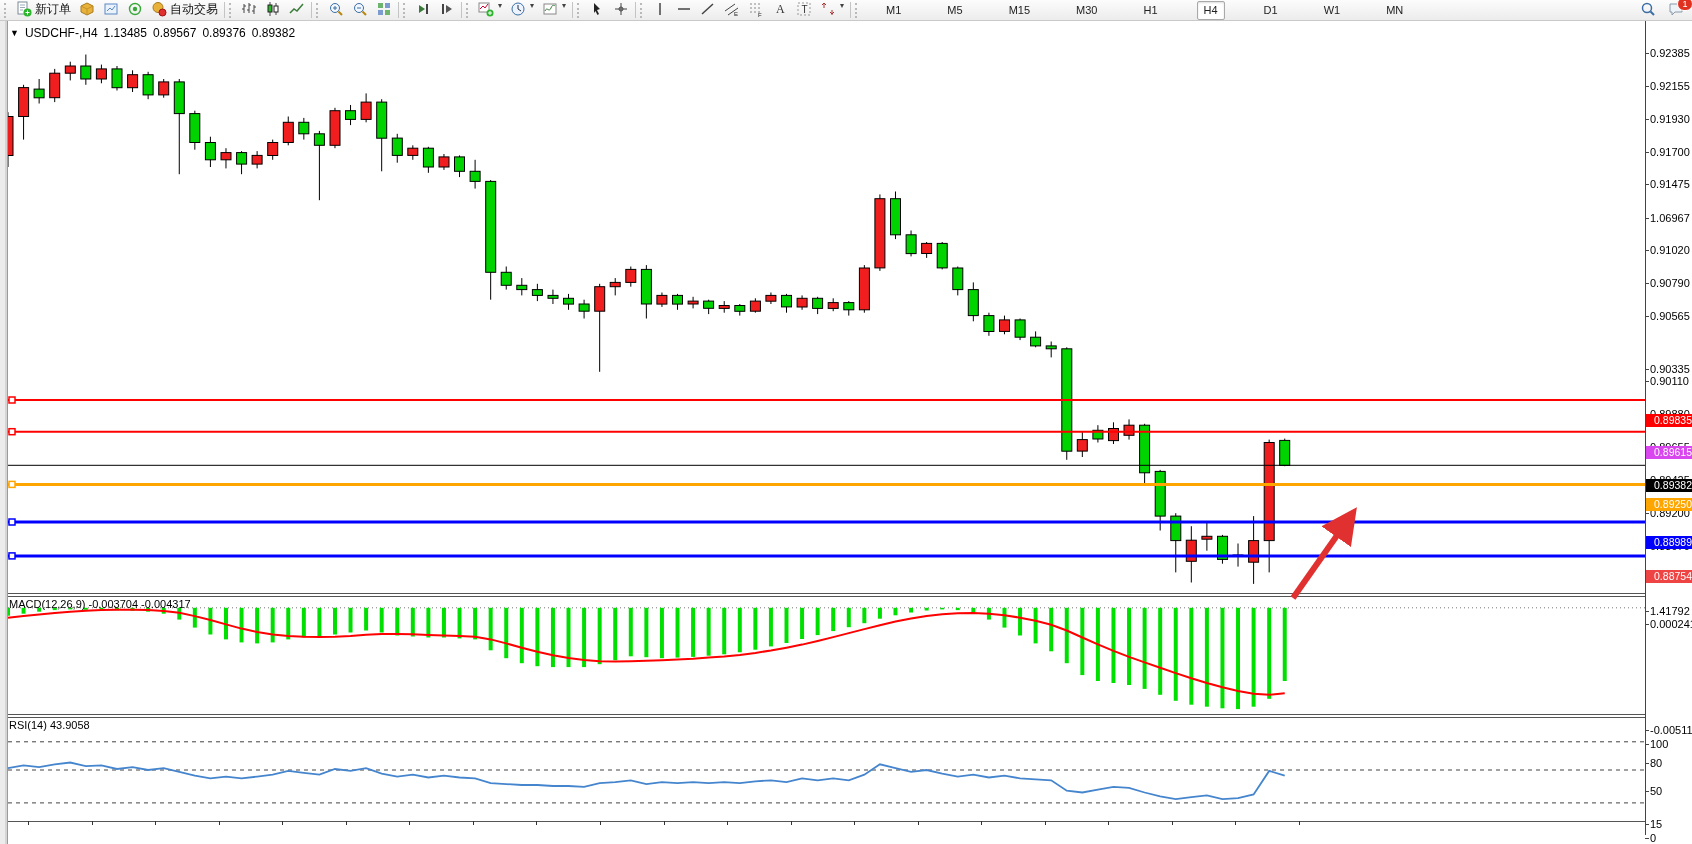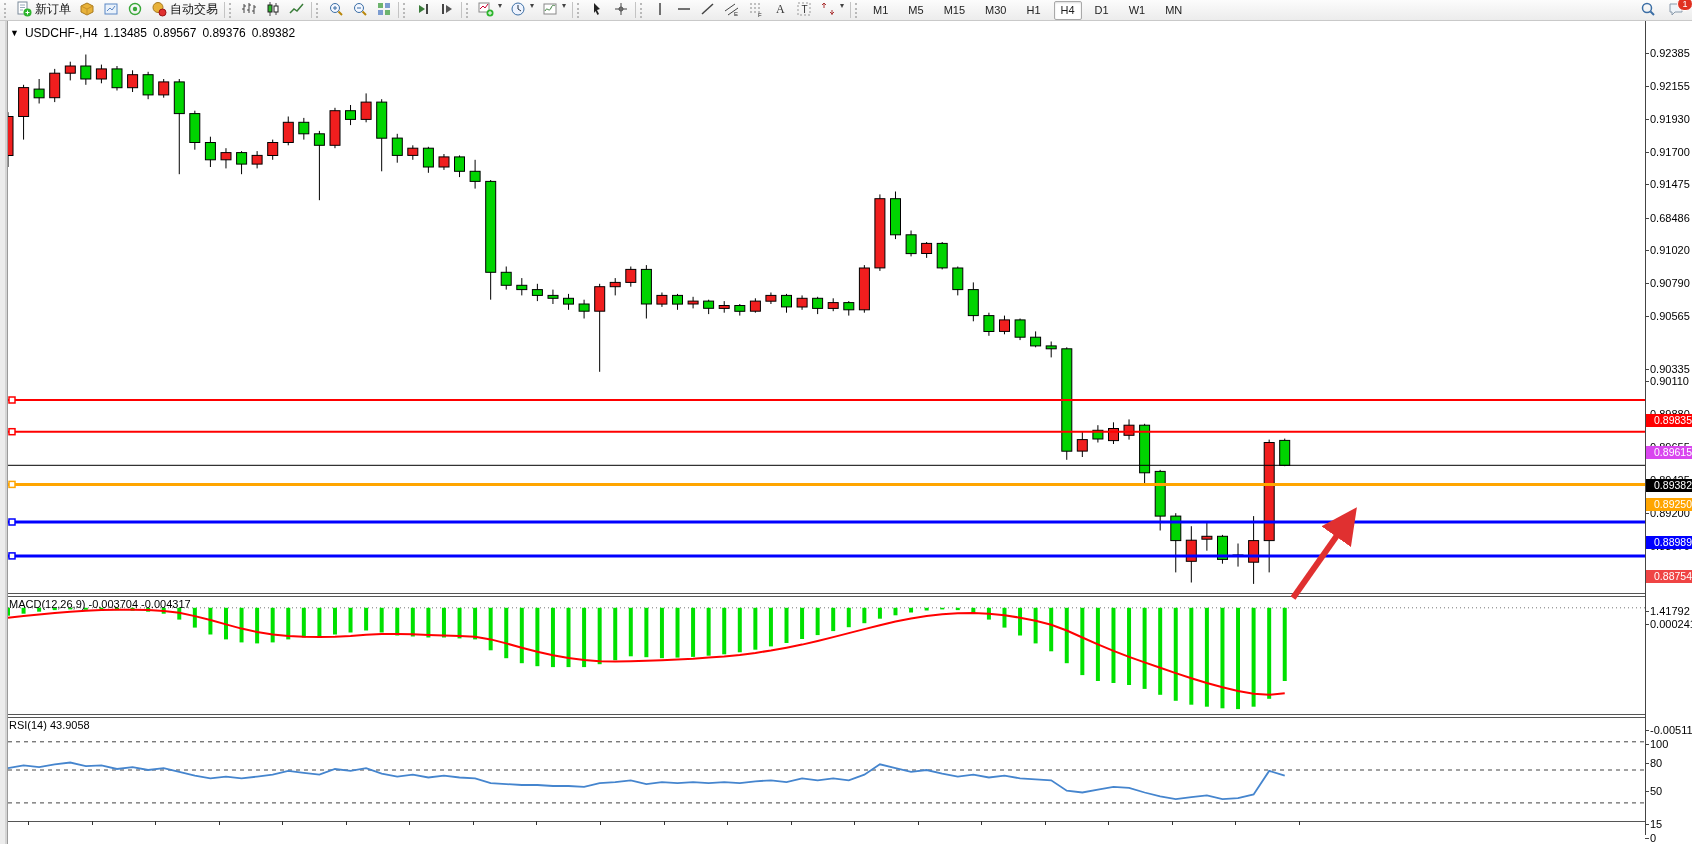--- a/index.html
+++ b/index.html
@@ -8,21 +8,21 @@
   
   .toolbar{position:absolute;left:0;top:0;width:1692px;height:21px;
            background:linear-gradient(#fcfcfc,#ececec);border-bottom:1px solid #c9c9c9;
            display:flex;align-items:center;padding-left:2px;box-sizing:border-box;z-index:50}
   .tb-btn{height:19px;display:flex;align-items:flex-start;gap:3px;padding:0 3px;border:1px solid transparent;border-radius:2px;cursor:default}
   .tb-btn .lbl{font-size:12px;color:#111;white-space:nowrap}
   .tb-btn .caret{font-size:8px;color:#444;margin-left:1px}
   .tbico{width:16px;height:16px;display:block}
   .sep{width:1px;height:16px;background:#c4c4c4;margin:0 2px}
   .grip{width:3px;height:15px;border-left:2px dotted #b9b9b9;margin:0 3px 0 2px}
-  .tf-btn{font-size:11px;color:#222;padding:0 6px;height:17px;line-height:17px;border:1px solid transparent;border-radius:2px;margin:0 3px}
+  .tf-btn{font-size:11px;color:#222;padding:0 6px;height:17px;line-height:17px;border:1px solid transparent;border-radius:2px;margin:0 16px}
   .tf-btn.active{background:#fff;border-color:#a9a9a9;box-shadow:inset 0 1px 2px #ddd}
   .toolbar-right{margin-left:auto;display:flex;align-items:center;gap:4px;padding-right:4px}
   .chat-wrap{position:relative}
   .notif-badge{position:absolute;top:-4px;right:-6px;background:#e03020;color:#fff;font-size:9px;
                min-width:12px;height:12px;border-radius:7px;text-align:center;line-height:12px;padding:0 1px;border:1px solid #fff}
   
   .chart-area{position:absolute;left:0;top:21px;width:1692px;height:823px;background:#fff}
   .left-strip{position:absolute;left:0;top:0;width:7px;height:823px;background:#ececec;border-right:1px solid #9a9a9a;box-shadow:inset -2px 0 0 #d5d5d5}
   .pane-svg{position:absolute;left:0}
   .axis-border{position:absolute;left:1645px;top:0;width:1px;height:814px;background:#444}
@@ -542,21 +542,21 @@
 
   <div class="ind-header" style="top:577px">MACD(12,26,9) -0.003704 -0.004317</div>
   <div class="ind-header" style="top:698px">RSI(14) 43.9058</div>
 
   <div id="priceAxis">
       <div class="ptick" style="top:32px">0.92385</div>
       <div class="ptick" style="top:65px">0.92155</div>
       <div class="ptick" style="top:98px">0.91930</div>
       <div class="ptick" style="top:131px">0.91700</div>
       <div class="ptick" style="top:163px">0.91475</div>
-      <div class="ptick" style="top:197px">0.68486</div>
+      <div class="ptick" style="top:197px">1.06967</div>
       <div class="ptick" style="top:229px">0.91020</div>
       <div class="ptick" style="top:262px">0.90790</div>
       <div class="ptick" style="top:295px">0.90565</div>
       <div class="ptick" style="top:348px">0.90335</div>
       <div class="ptick" style="top:360px">0.90110</div>
       <div class="ptick" style="top:393px">0.89880</div>
       <div class="ptick" style="top:426px">0.89655</div>
       <div class="ptick" style="top:459px">0.89425</div>
       <div class="ptick" style="top:492px">0.89200</div>
       <div class="ptick" style="top:525px">0.88970</div>

